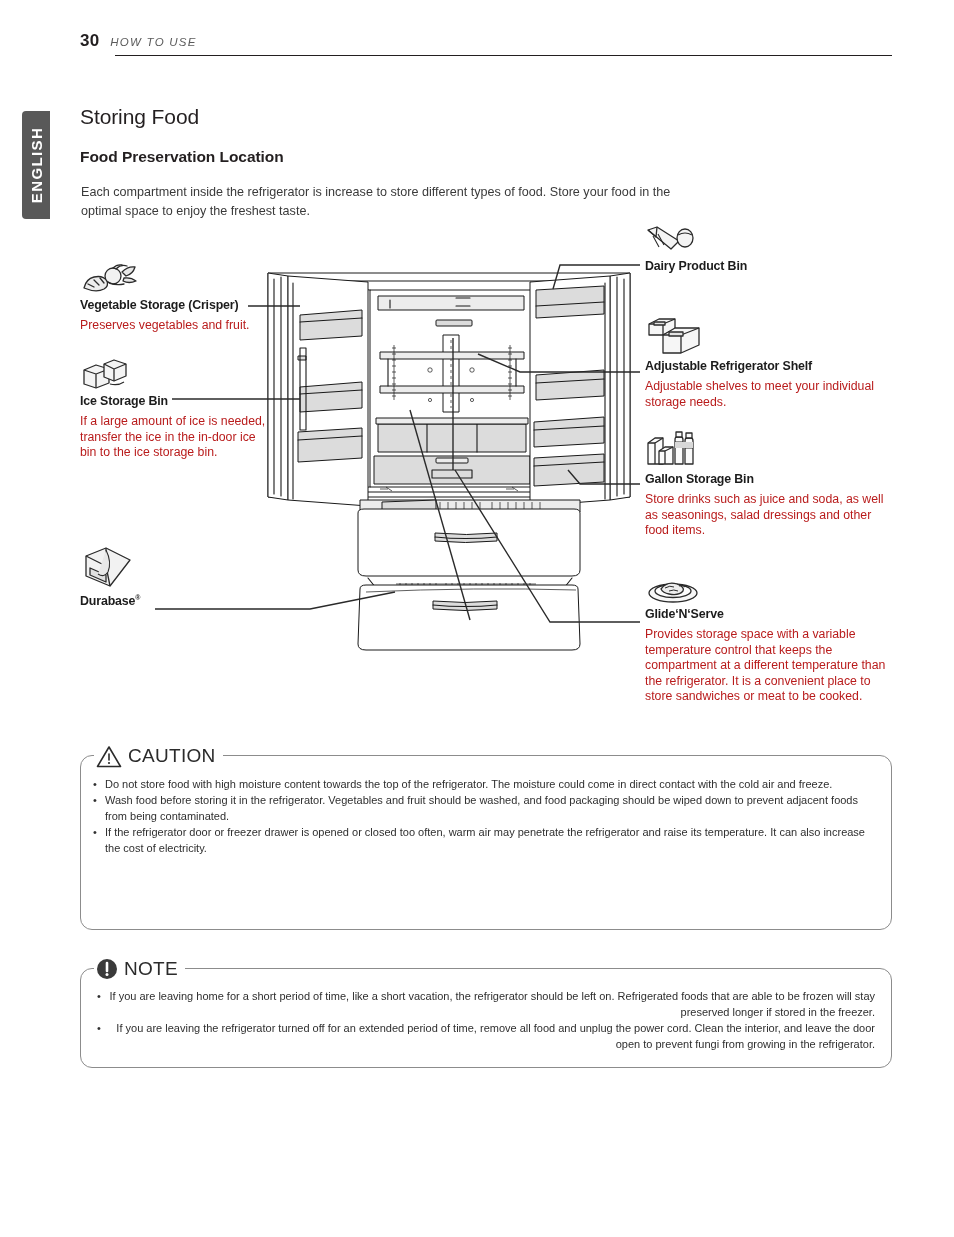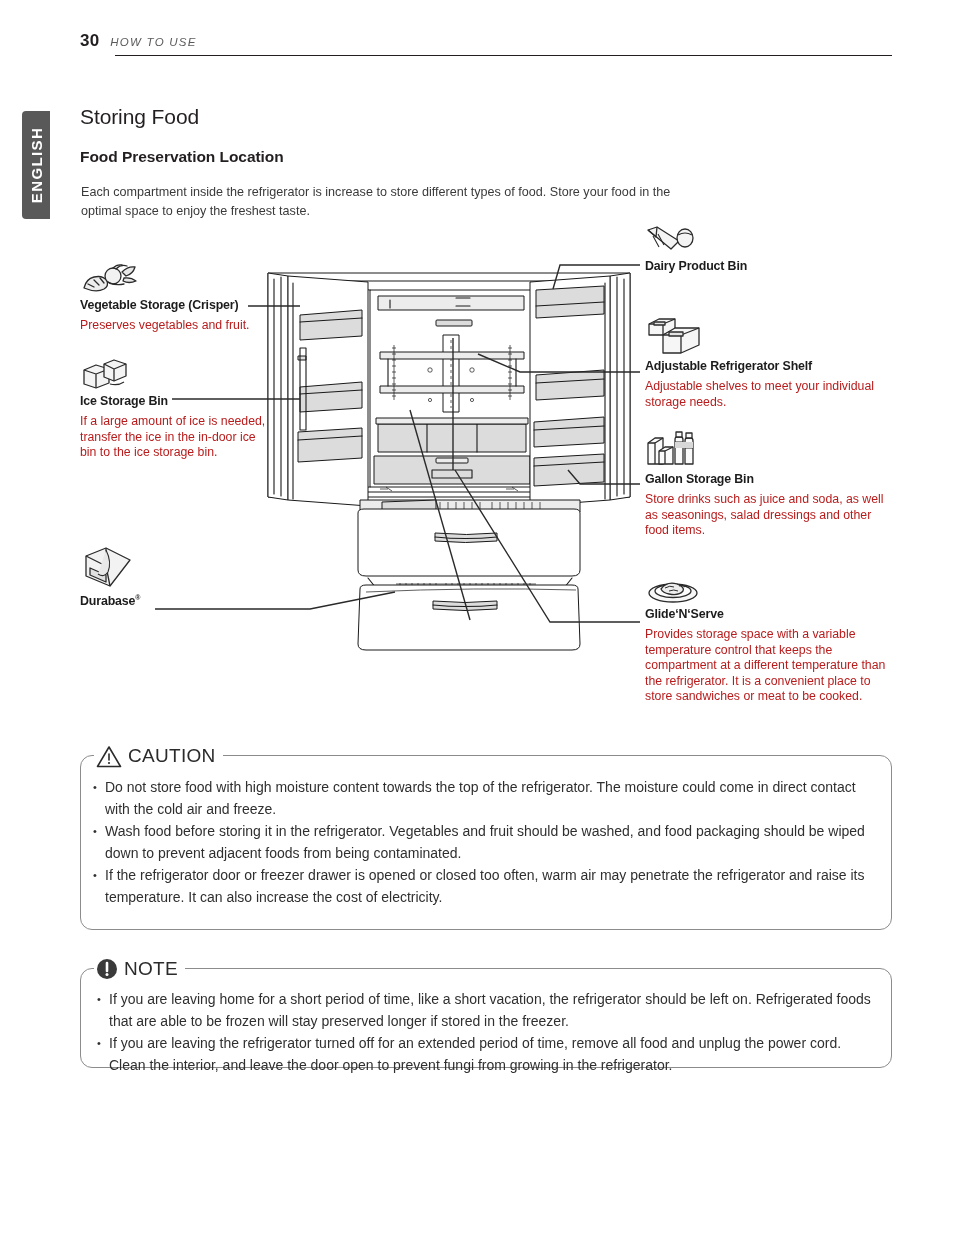--- a/index.html
+++ b/index.html
@@ -88,32 +88,32 @@
     display: flex; align-items: center; gap: 6px;
     height: 26px;
   }
   .box-label .lbl-text {
     font-size: 19px; color: #2b2b2b; letter-spacing: 0.3px;
   }
   .box ul { list-style: none; margin: 0; padding: 0; }
   .box li {
     position: relative;
     padding-left: 14px;
-    font-size: 14px;
-    line-height: 22px;
+    font-size: 11px;
+    line-height: 16px;
     color: #2f2f2f;
   }
   .box li::before {
     content: "\2022";
     position: absolute; left: 2px; top: 0;
     font-size: 11px; color: #2f2f2f;
   }
 
   #caution-box { left: 80px; top: 755px; width: 812px; height: 175px; padding: 20px 16px 10px 10px; }
-  #note-box    { left: 80px; top: 968px; width: 812px; height: 100px; padding: 19px 16px 10px 14px; }
+  #note-box    { left: 80px; top: 968px; width: 812px; height: 100px; padding: 19px 16px 10px 14px; text-align: right; }
 
   
   .tri-icon { width: 26px; height: 23px; flex: 0 0 26px; }
   .note-icon { width: 22px; height: 22px; flex: 0 0 22px; }
 </style>
 </head>
 <body>
 
 <div class="page">
 

